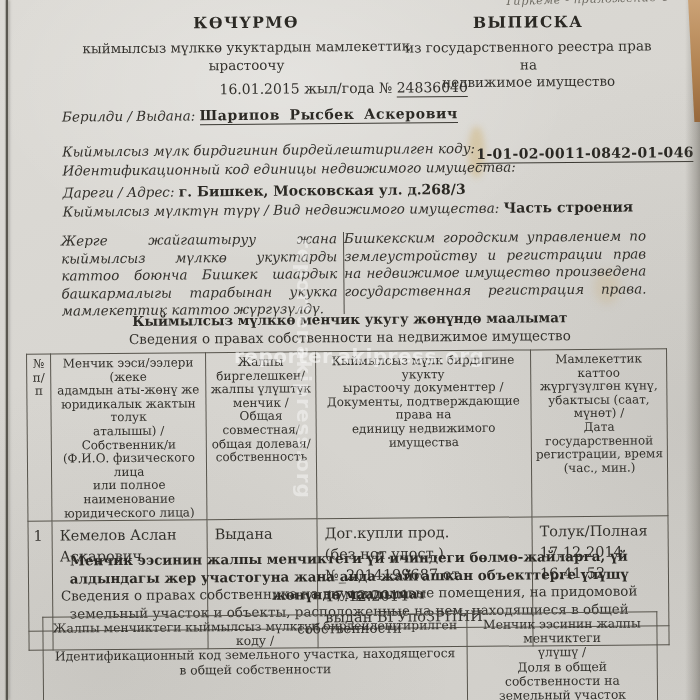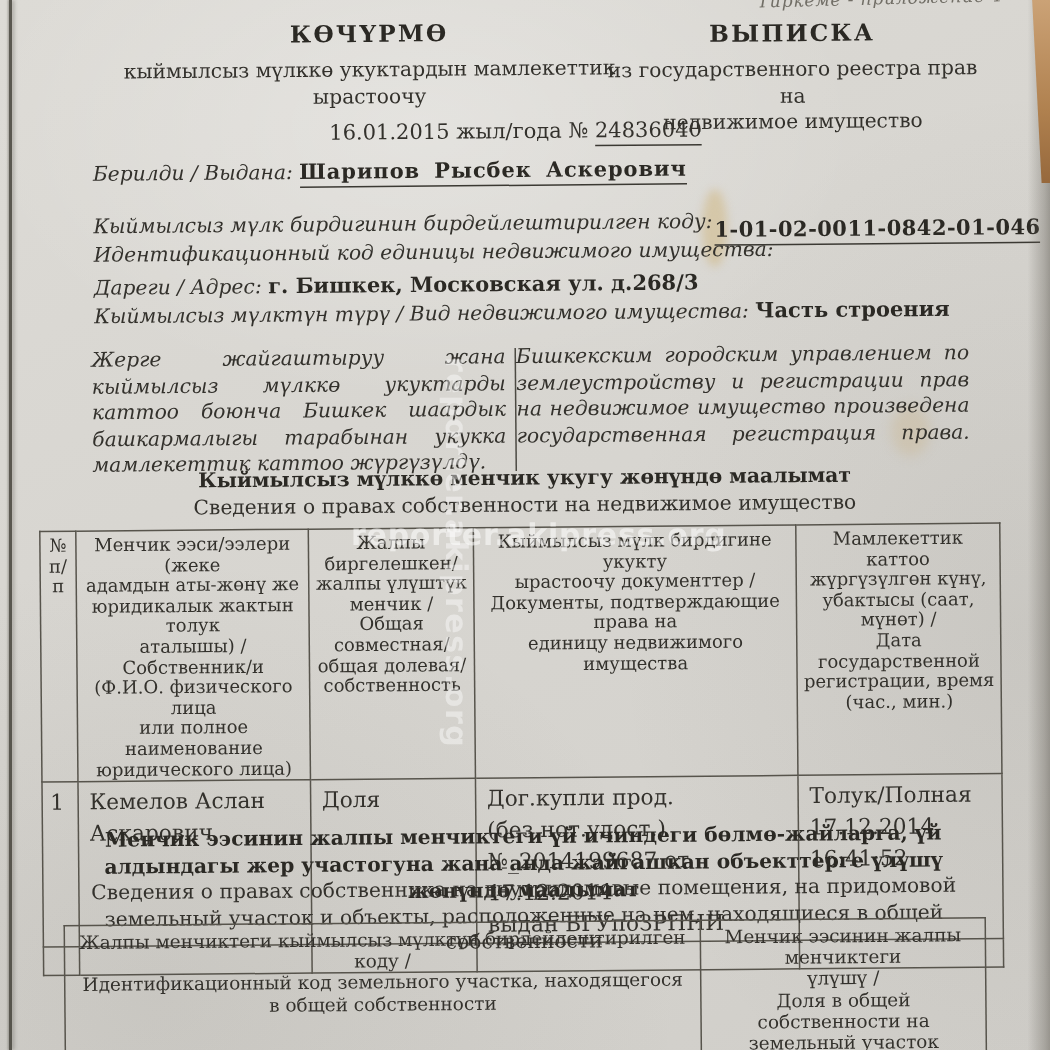--- a/index.html
+++ b/index.html
@@ -160,21 +160,21 @@
 жүргүзүлгөн күнү,
 убактысы (саат, мүнөт) /
 Дата государственной
 регистрации, время
 (час., мин.)</td>
       </tr>
       <tr class="drow">
         <td class="c-num">1</td>
         <td>Кемелов  Аслан
 Аскарович</td>
-        <td>Доля</td>
+        <td>Выдана</td>
         <td>Дог.купли прод.(без.нот.удост.)
 №_2014199687 от 17.12.2014
 выдан БГУпоЗРПНИ</td>
         <td>Толук/Полная
 17.12.2014 16:41:52</td>
       </tr>
       <tr class="erow">
         <td></td>
         <td></td>
         <td></td>

